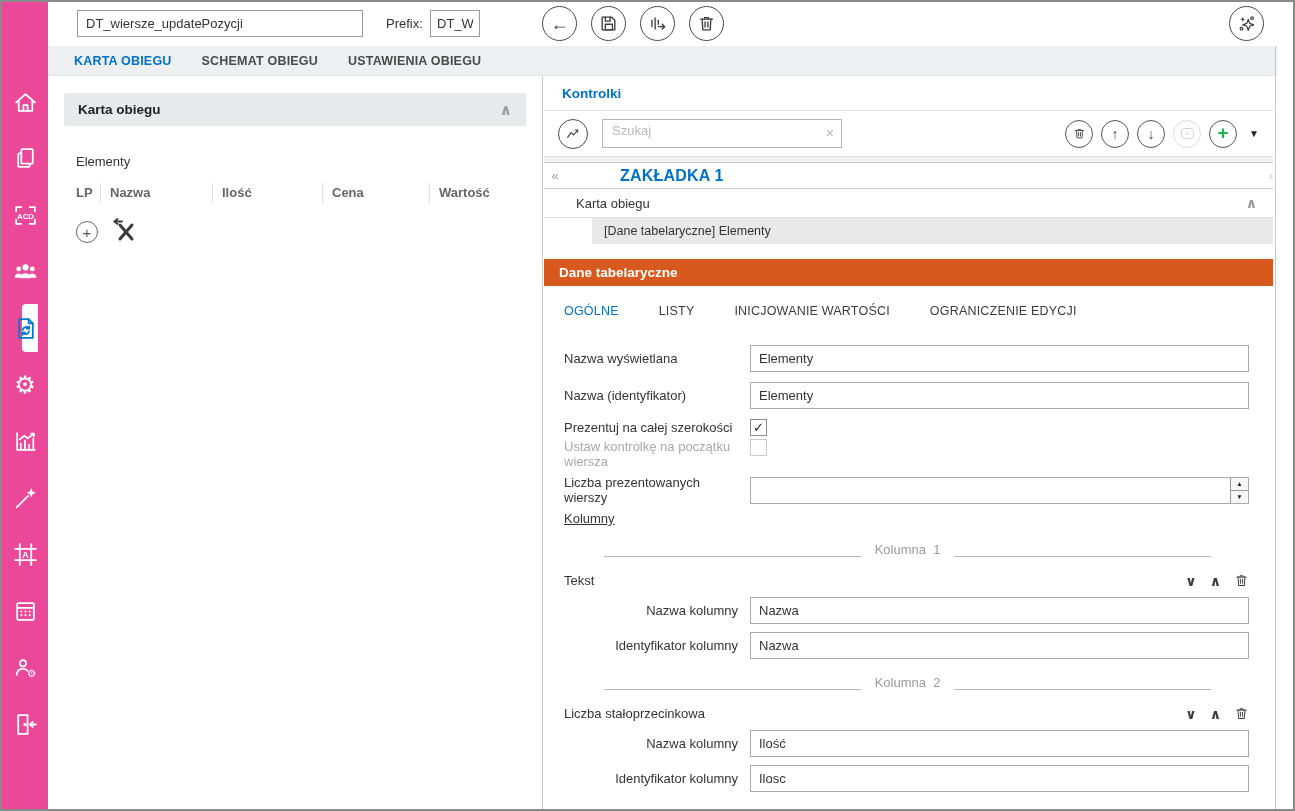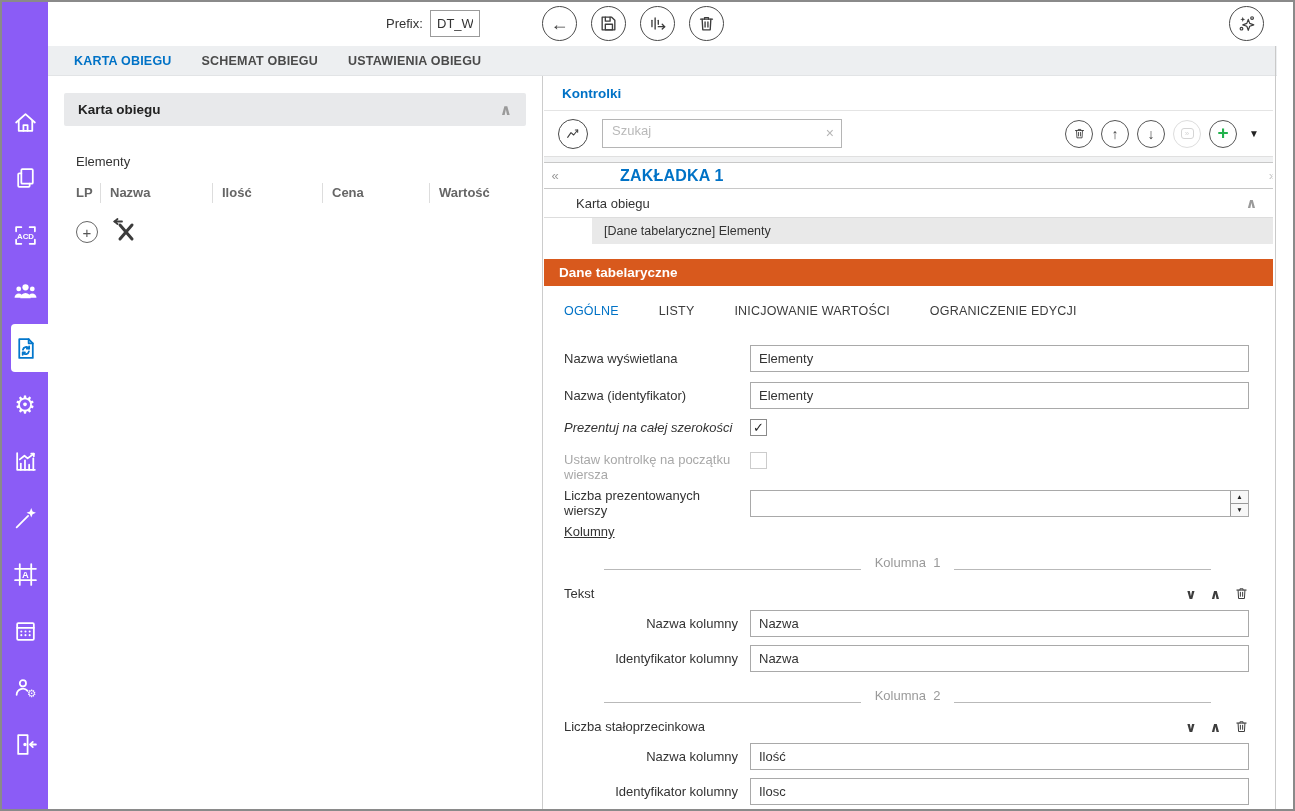--- a/index.html
+++ b/index.html
@@ -3,22 +3,22 @@
 <meta charset="utf-8">
 <style>
   * { margin:0; padding:0; box-sizing:border-box; }
   html,body { background:#e8e8e8; }
   body { font-family:"Liberation Sans","DejaVu Sans",sans-serif; }
   .window { position:relative; width:1295px; height:811px; background:#fff;
             border:2px solid #8a8a8a; overflow:hidden; }
 
   
   .sidebar { position:absolute; left:0; top:0; width:46px; height:100%;
-             background:#8b5cf6; display:flex; flex-direction:column;
-             padding-top:94px; gap:4.6px; z-index:5; }
+             background:#ec4899; display:flex; flex-direction:column;
+             padding-top:74px; gap:4.6px; z-index:5;align-items:center; }
   .sb-item { position:relative; height:52px; display:flex; align-items:center; justify-content:center; cursor:pointer; }
   .sb-item svg { width:25px; height:25px; stroke:#fff; fill:none; stroke-width:1.7; stroke-linecap:round; stroke-linejoin:round; }
   .sb-item .glyph { color:#fff; font-size:24px; line-height:1; }
   .sb-item.active .tile { position:absolute; left:9px; right:0; top:2px; bottom:2px;
              background:#fff; border-radius:4px 0 0 4px; }
   .sb-item.active svg { position:relative; stroke:#0377cc; }
   .sb-item svg text { stroke:none; fill:#fff; font-family:"Liberation Sans",sans-serif; }
 
   
   .topbar { position:absolute; left:46px; top:0; right:0; height:44px; background:#fff; }
@@ -234,20 +234,21 @@
       <svg viewBox="0 0 24 24">
         <path d="M5 3 H14 V21 H5 Z"></path>
           <circle cx="11.5" cy="12" r="0.8" style="fill:#fff;"></circle>
         <path d="M22 12 H16.5"></path>
           <path d="M19 9.5 L16.5 12 L19 14.5"></path>
       </svg>
     </div>
   </div>
 
   <div class="topbar">
+    <input class="name-input" type="text" value="DT_wiersze_updatePozycji" style="">
     <span class="prefix-label">Prefix:</span>
     <input class="prefix-input" type="text" value="DT_WP" style="">
     <div class="tb-circles">
       <div class="circ">
         <span class="glyph">←</span>
       </div>
       <div class="circ">
         <svg viewBox="0 0 24 24">
           <path d="M4 4 H16 L20 8 V20 H4 Z"></path>
             <path d="M8 4 V9 H14 V4"></path>
@@ -390,21 +391,21 @@
 
     <div class="form">
       <div class="frow">
         <span class="lbl">Nazwa wyświetlana</span>
         <input type="text" value="Elementy" style="">
       </div>
       <div class="frow">
         <span class="lbl">Nazwa (identyfikator)</span>
         <input type="text" value="Elementy" style="">
       </div>
-      <div class="frow" style="margin-bottom:16px;font-style:italic;">
+      <div class="frow" style="margin-bottom:3px;">
         <span class="lbl">Prezentuj na całej szerokości</span>
         <div class="cb">
           <span>✓</span>
         </div>
       </div>
       <div class="frow" style="align-items:flex-start; margin-bottom:6px;">
         <span class="lbl dis">Ustaw kontrolkę na początku wiersza</span>
         <div class="cb off"></div>
       </div>
       <div class="frow" style="margin-bottom:6px;">

